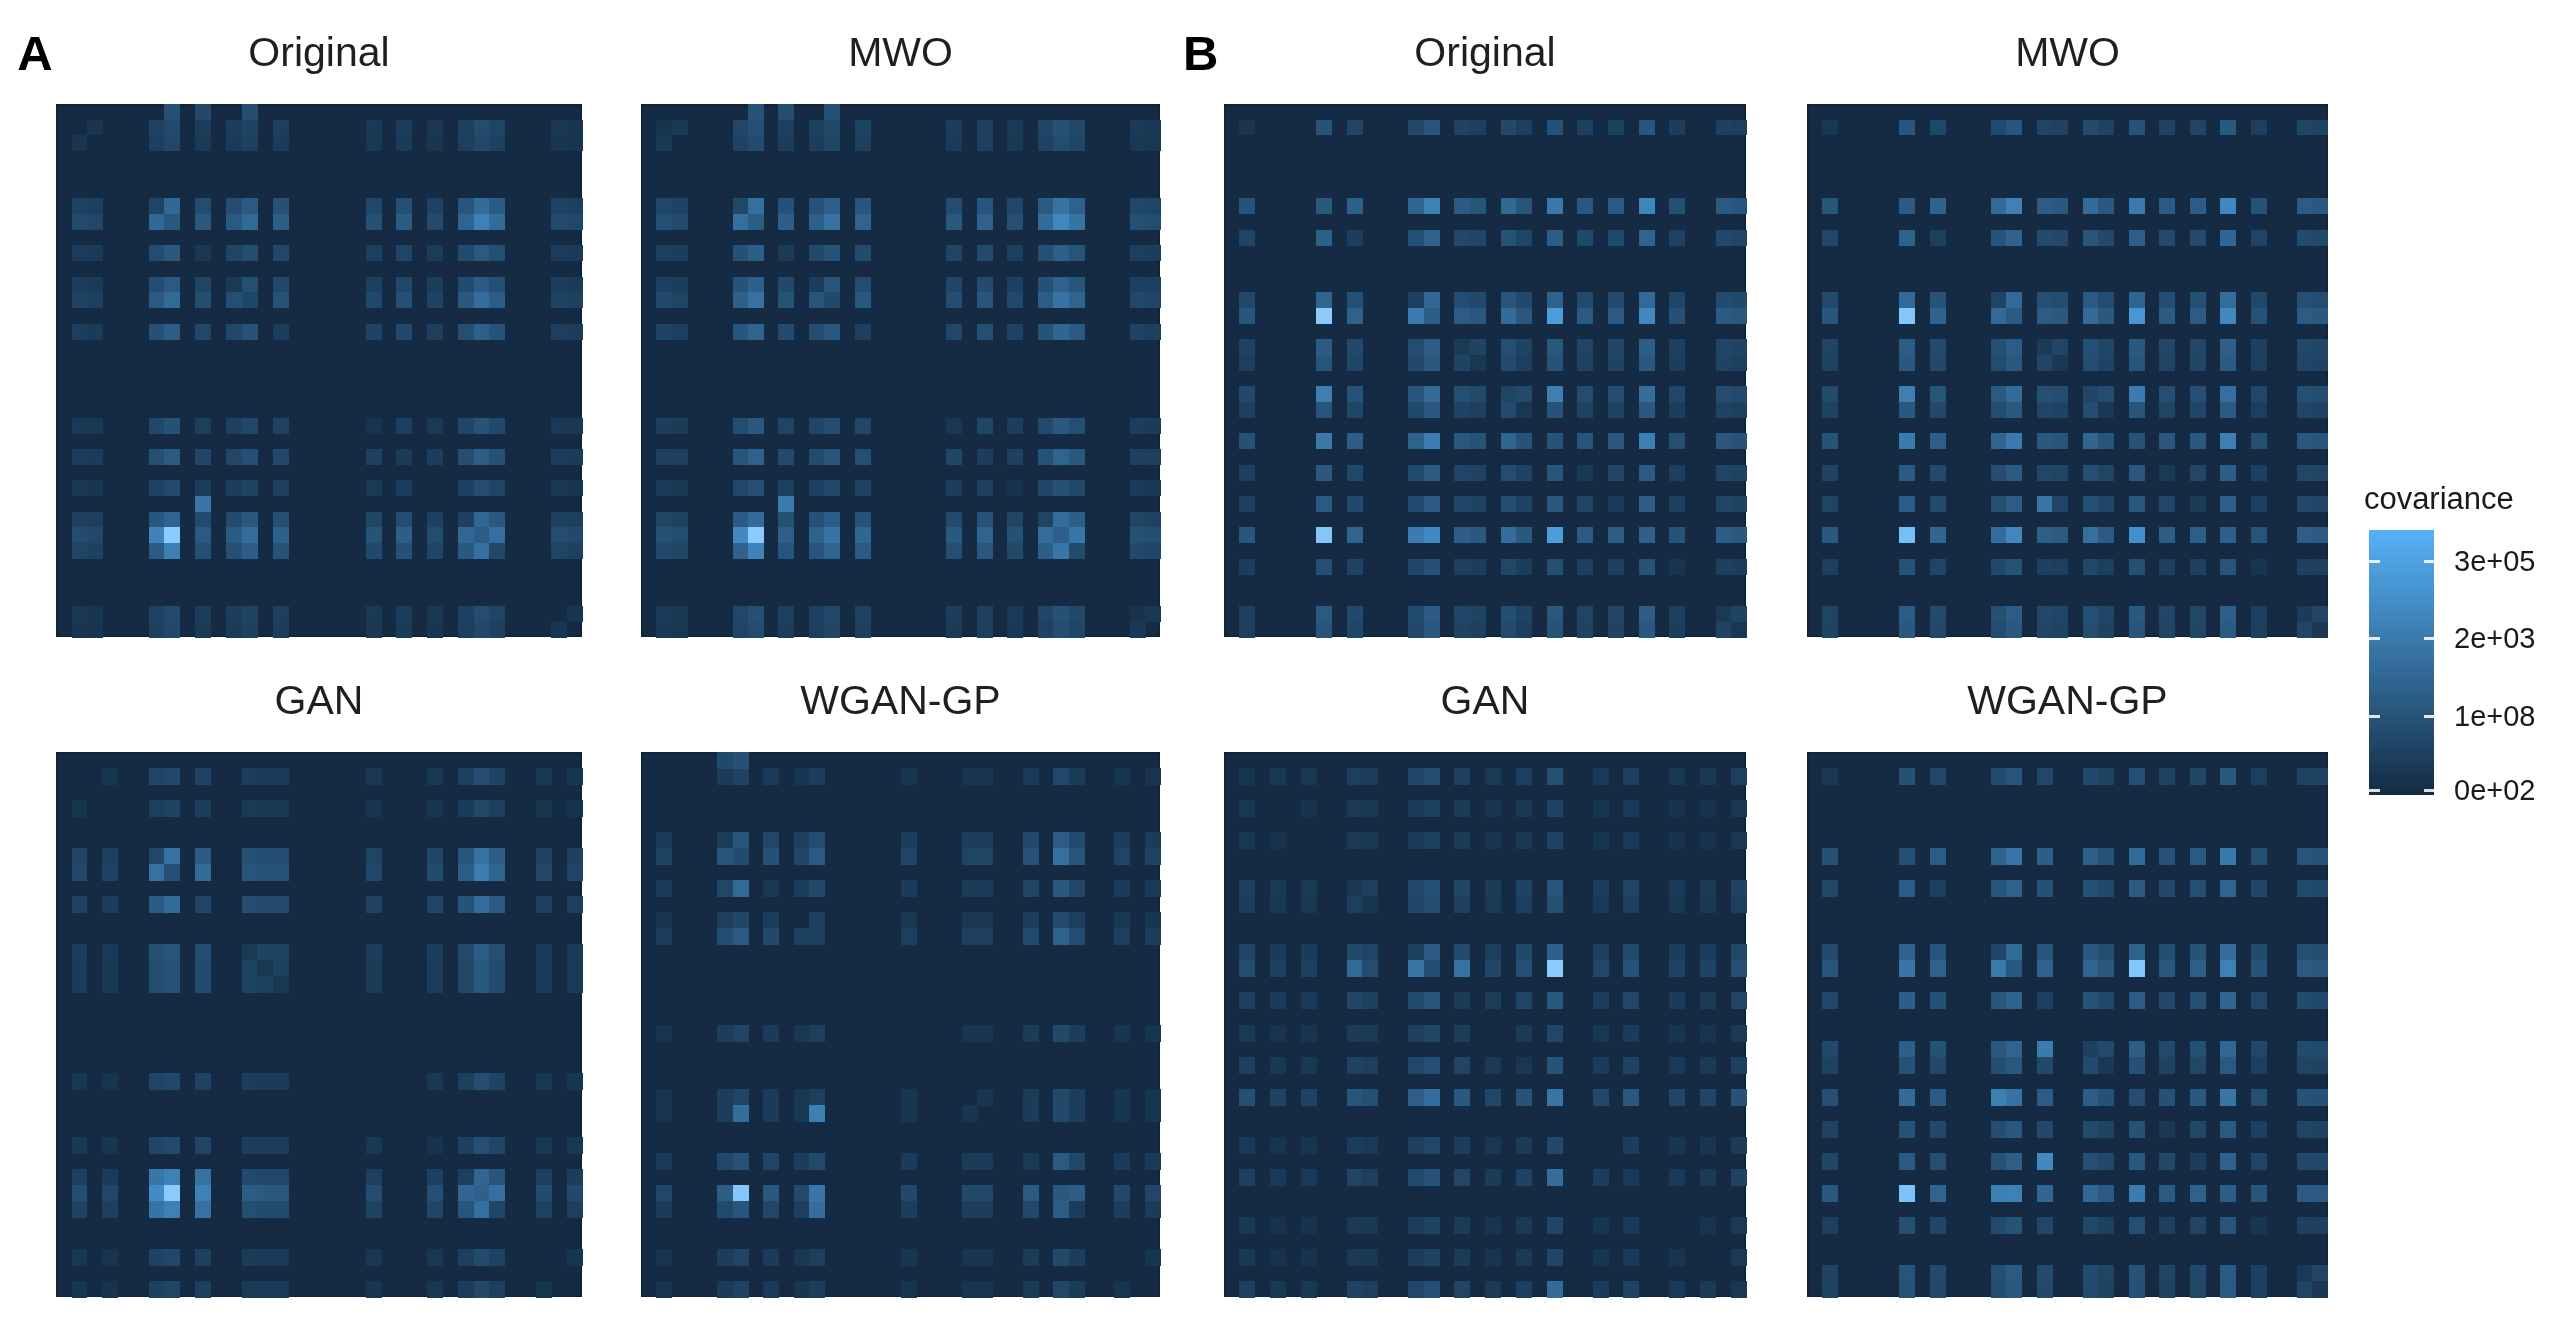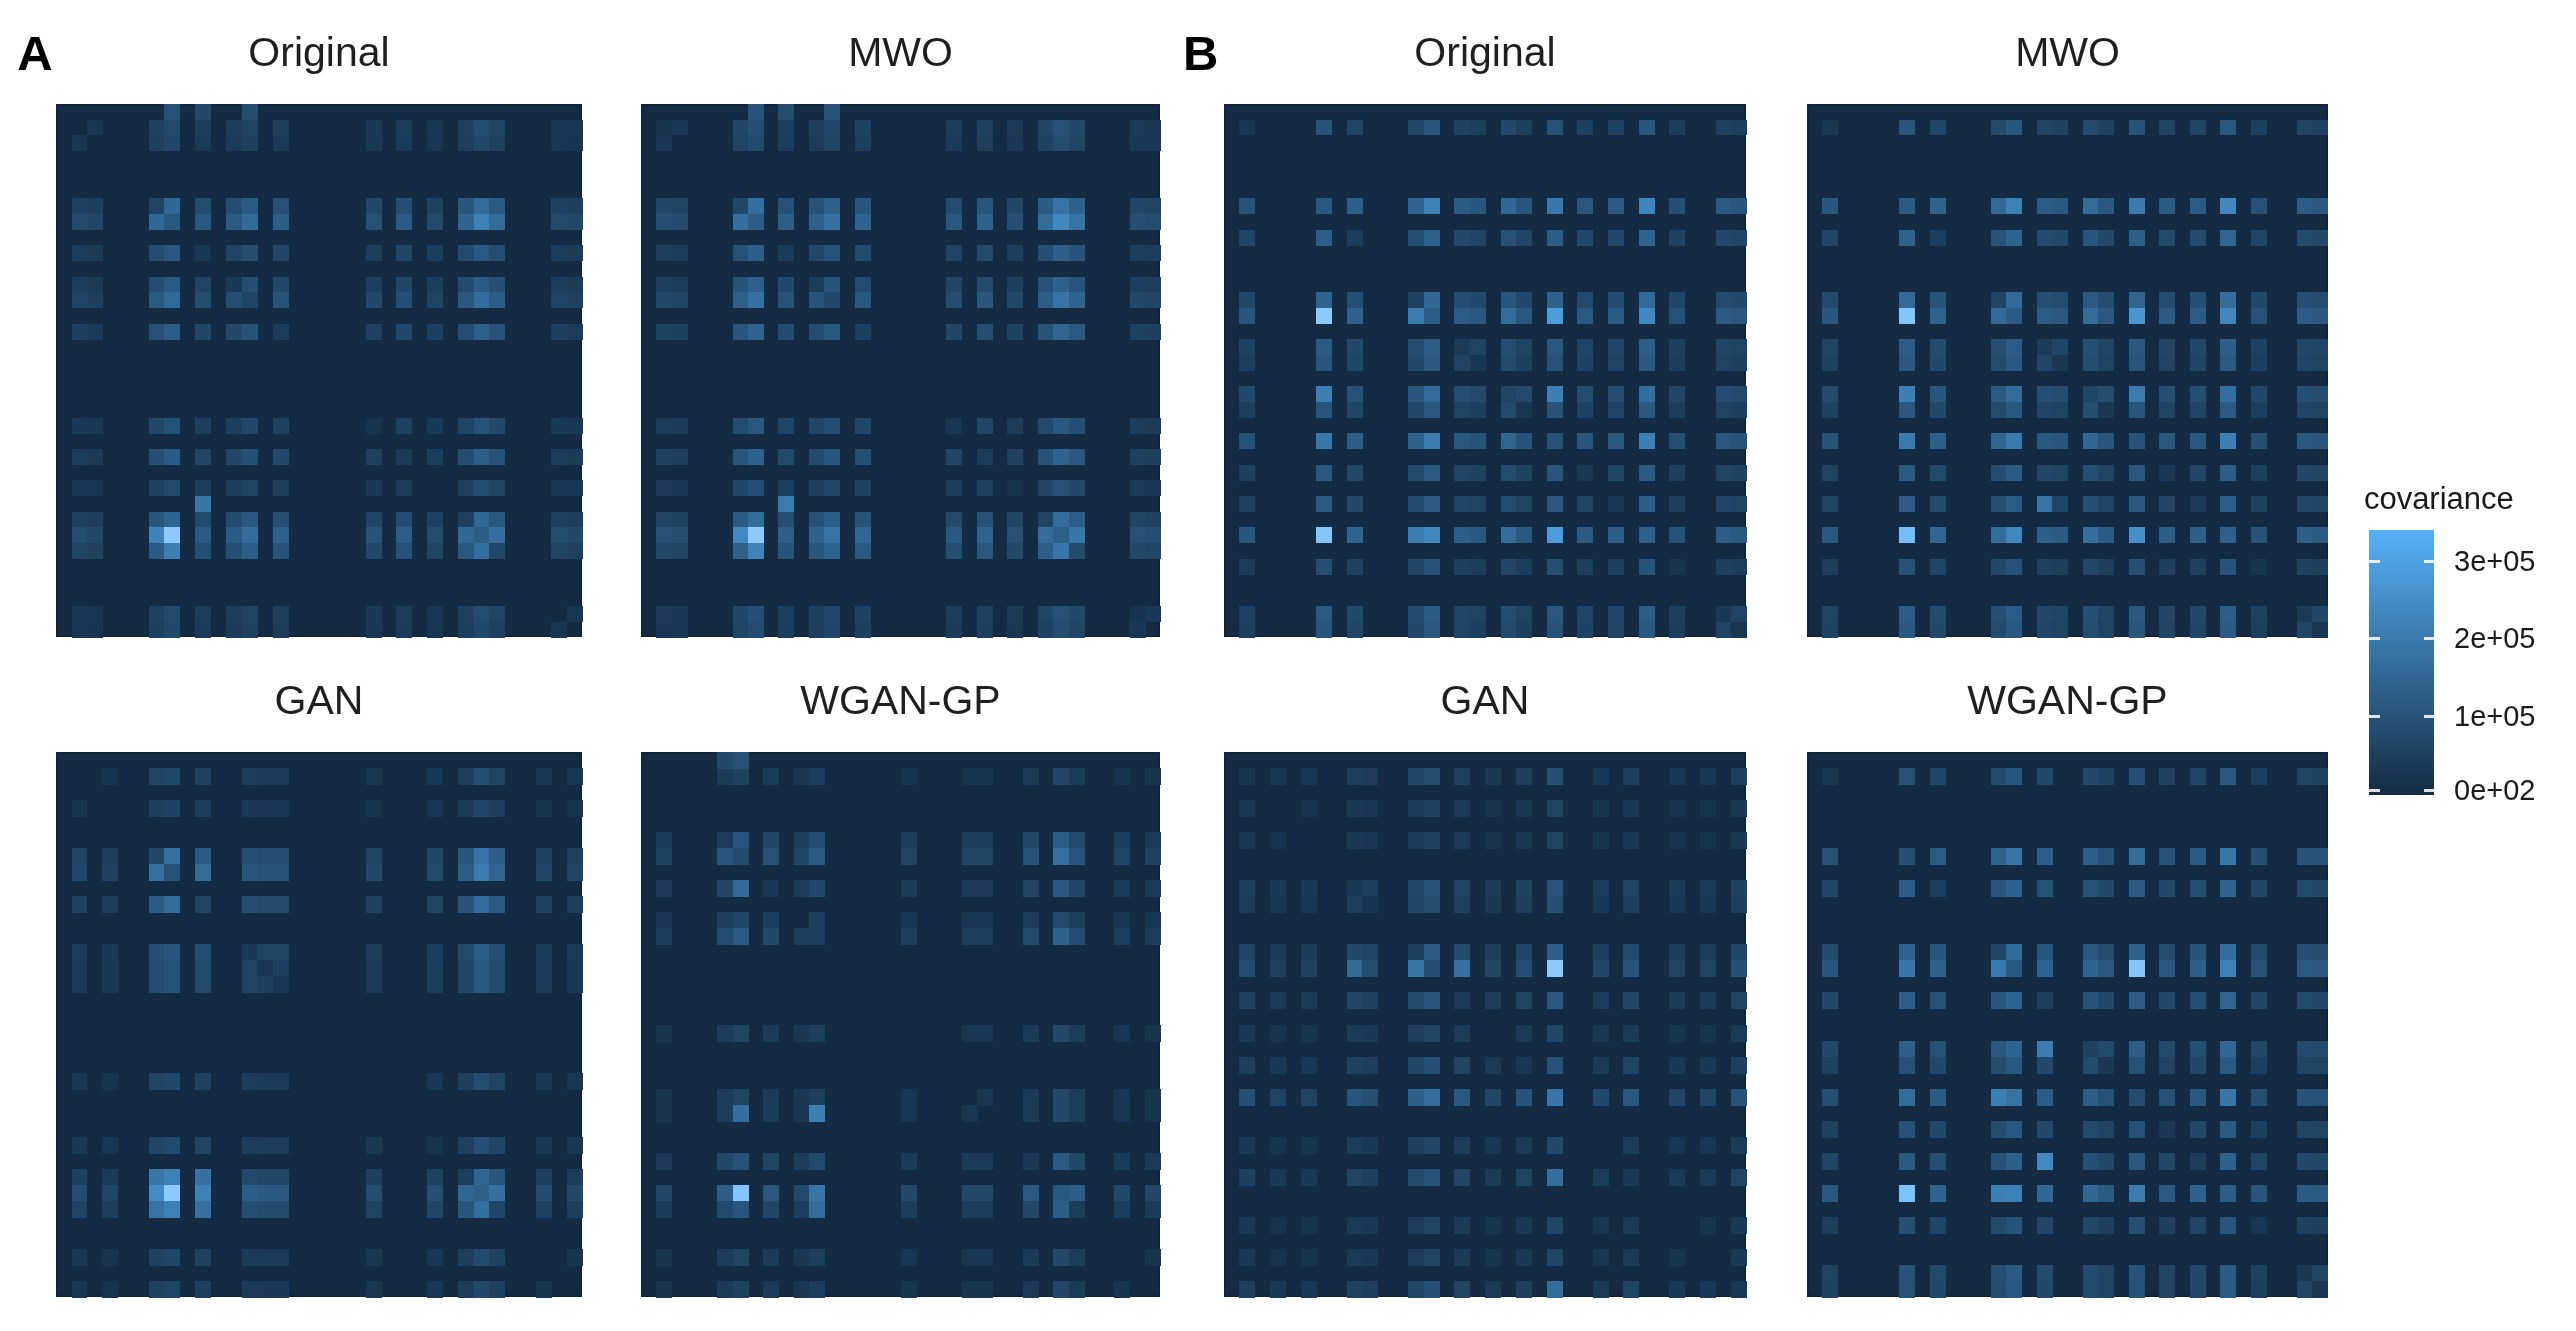--- a/index.html
+++ b/index.html
@@ -1988,19 +1988,19 @@
     <div class="cb-bar" id="cb-bar" style="background: linear-gradient(to top, rgb(19, 43, 67) 0%, rgb(86, 177, 247) 100%);"></div>
     <div class="cb-tick left tk0"></div>
     <div class="cb-tick right tk0"></div>
     <div class="cb-tick left tk1"></div>
     <div class="cb-tick right tk1"></div>
     <div class="cb-tick left tk2"></div>
     <div class="cb-tick right tk2"></div>
     <div class="cb-tick left tk3"></div>
     <div class="cb-tick right tk3"></div>
     <div class="cb-lab lb0">3e+05</div>
-    <div class="cb-lab lb1">2e+05</div>
-    <div class="cb-lab lb2">1e+05</div>
+    <div class="cb-lab lb1">2e+03</div>
+    <div class="cb-lab lb2">1e+08</div>
     <div class="cb-lab lb3">0e+02</div>
   </div>
 
 </div>
 
 
 </body></html>

